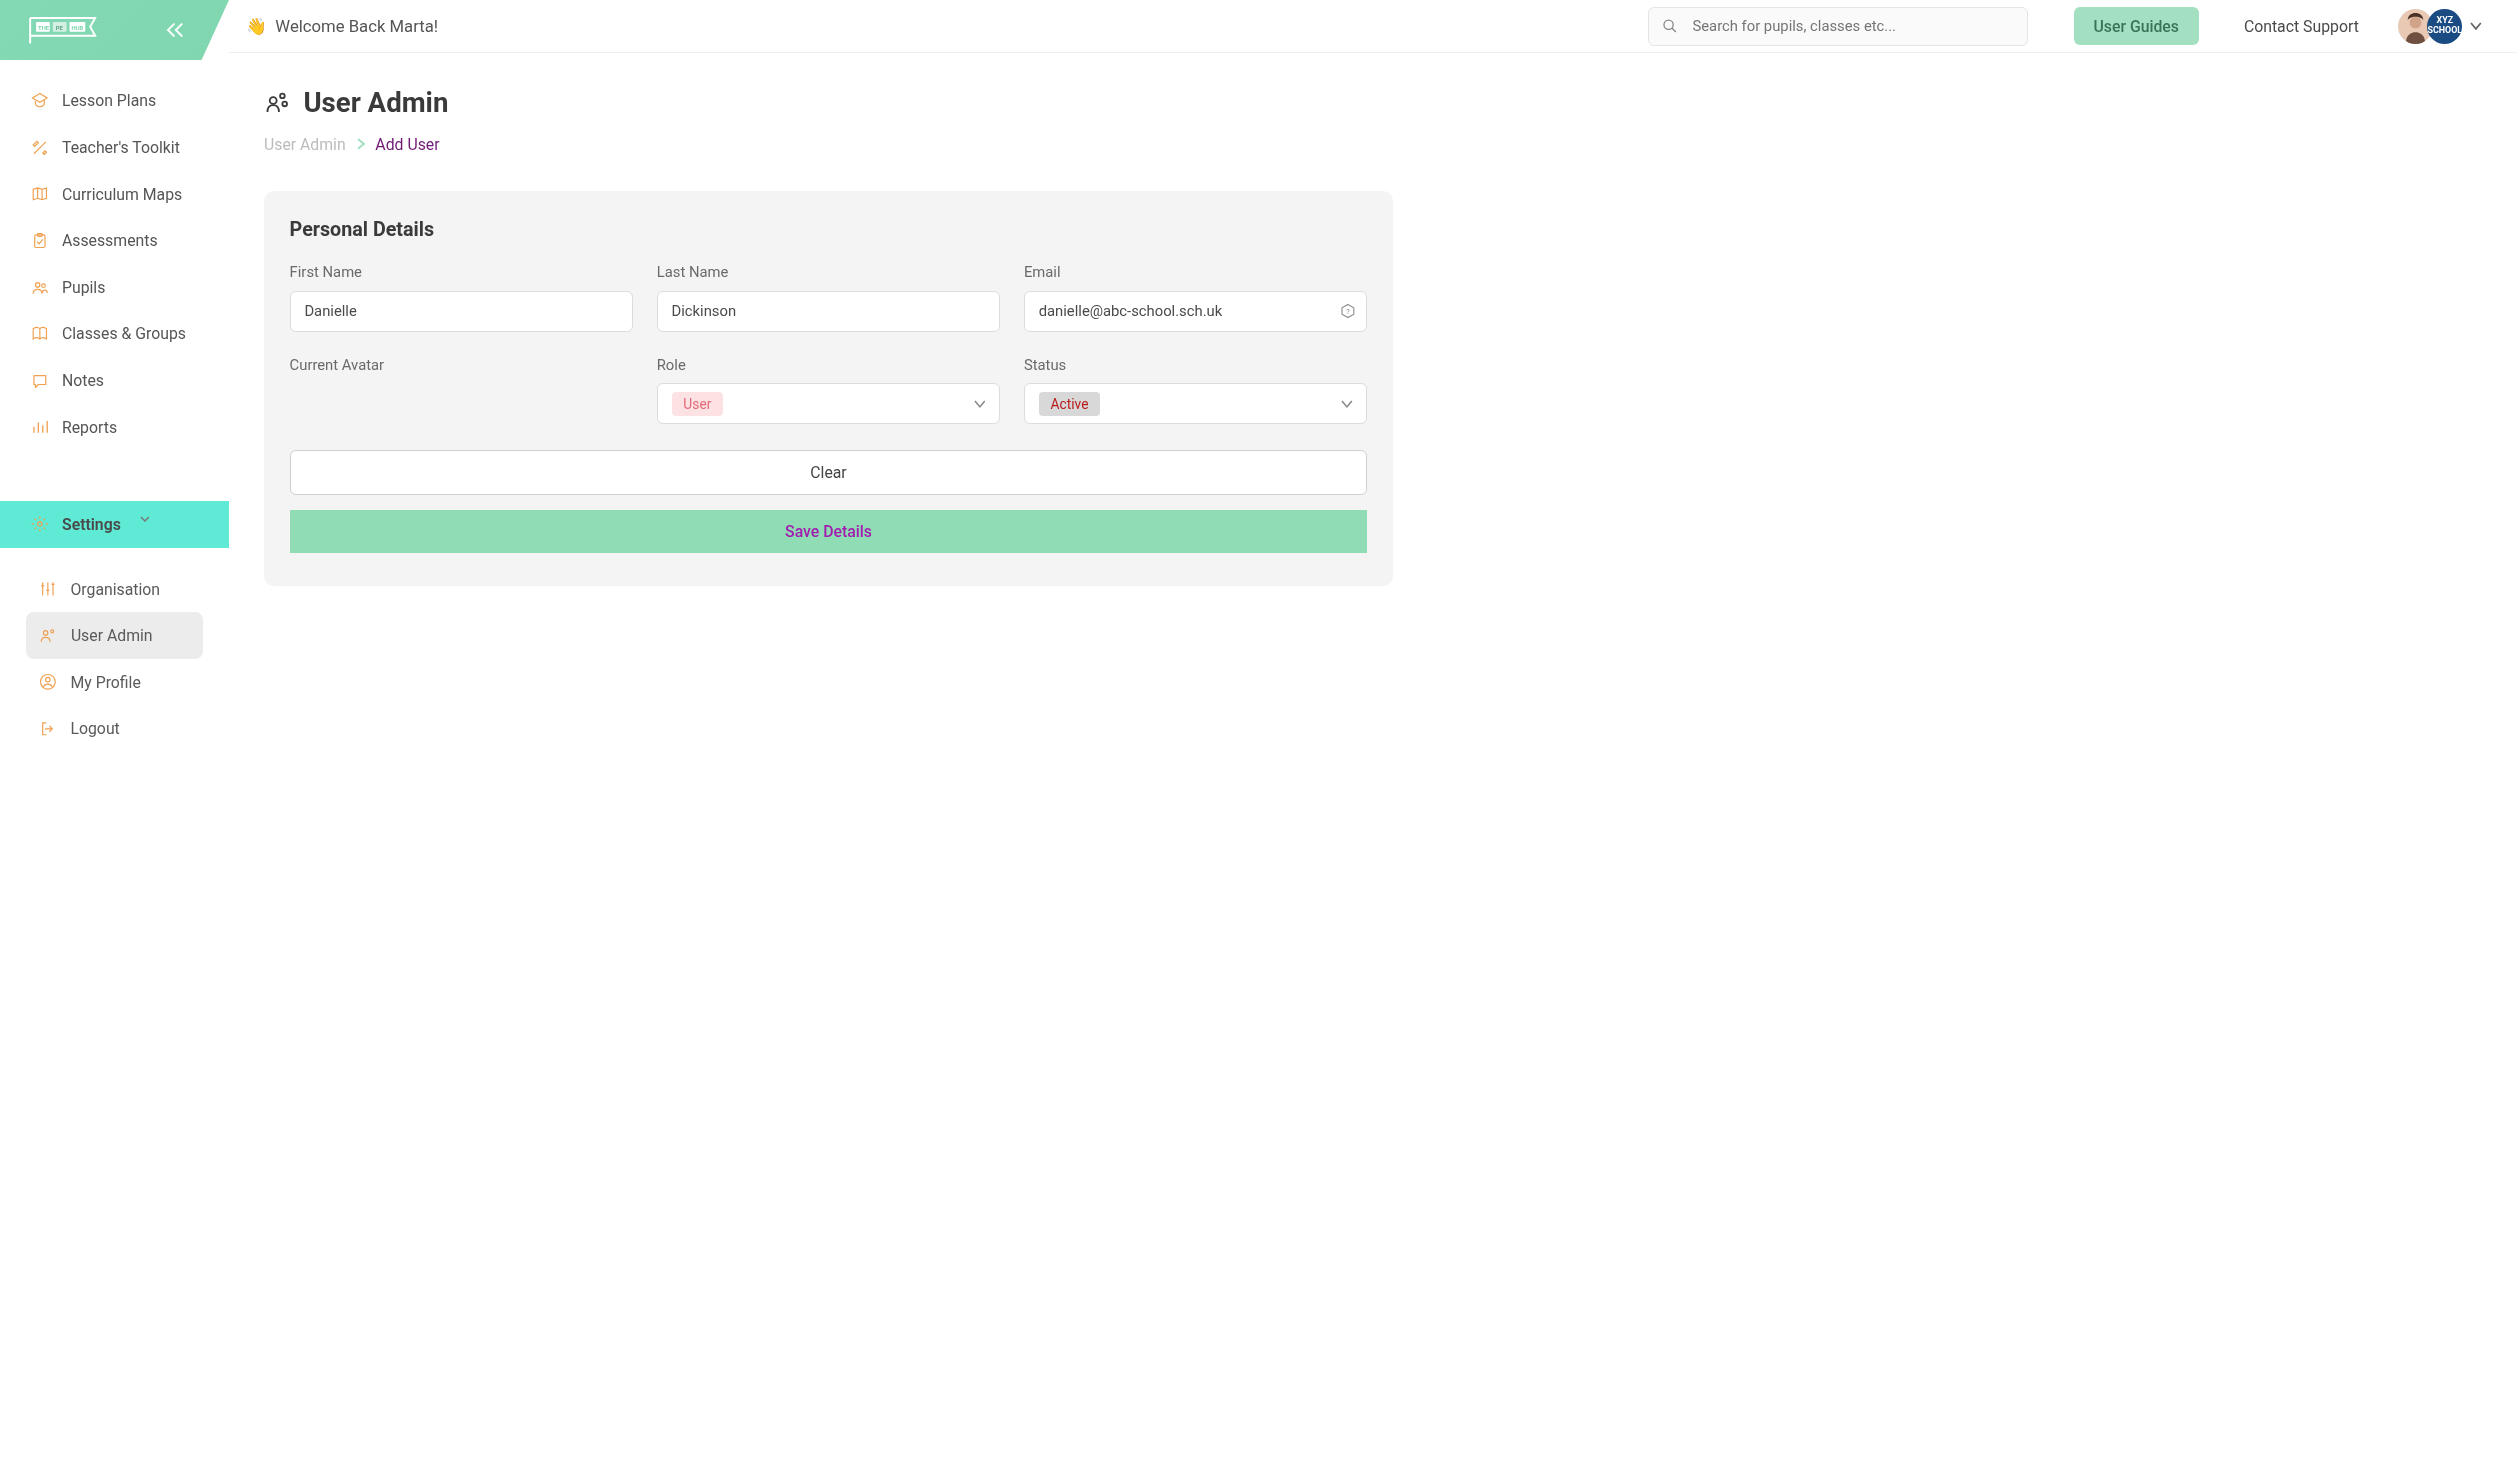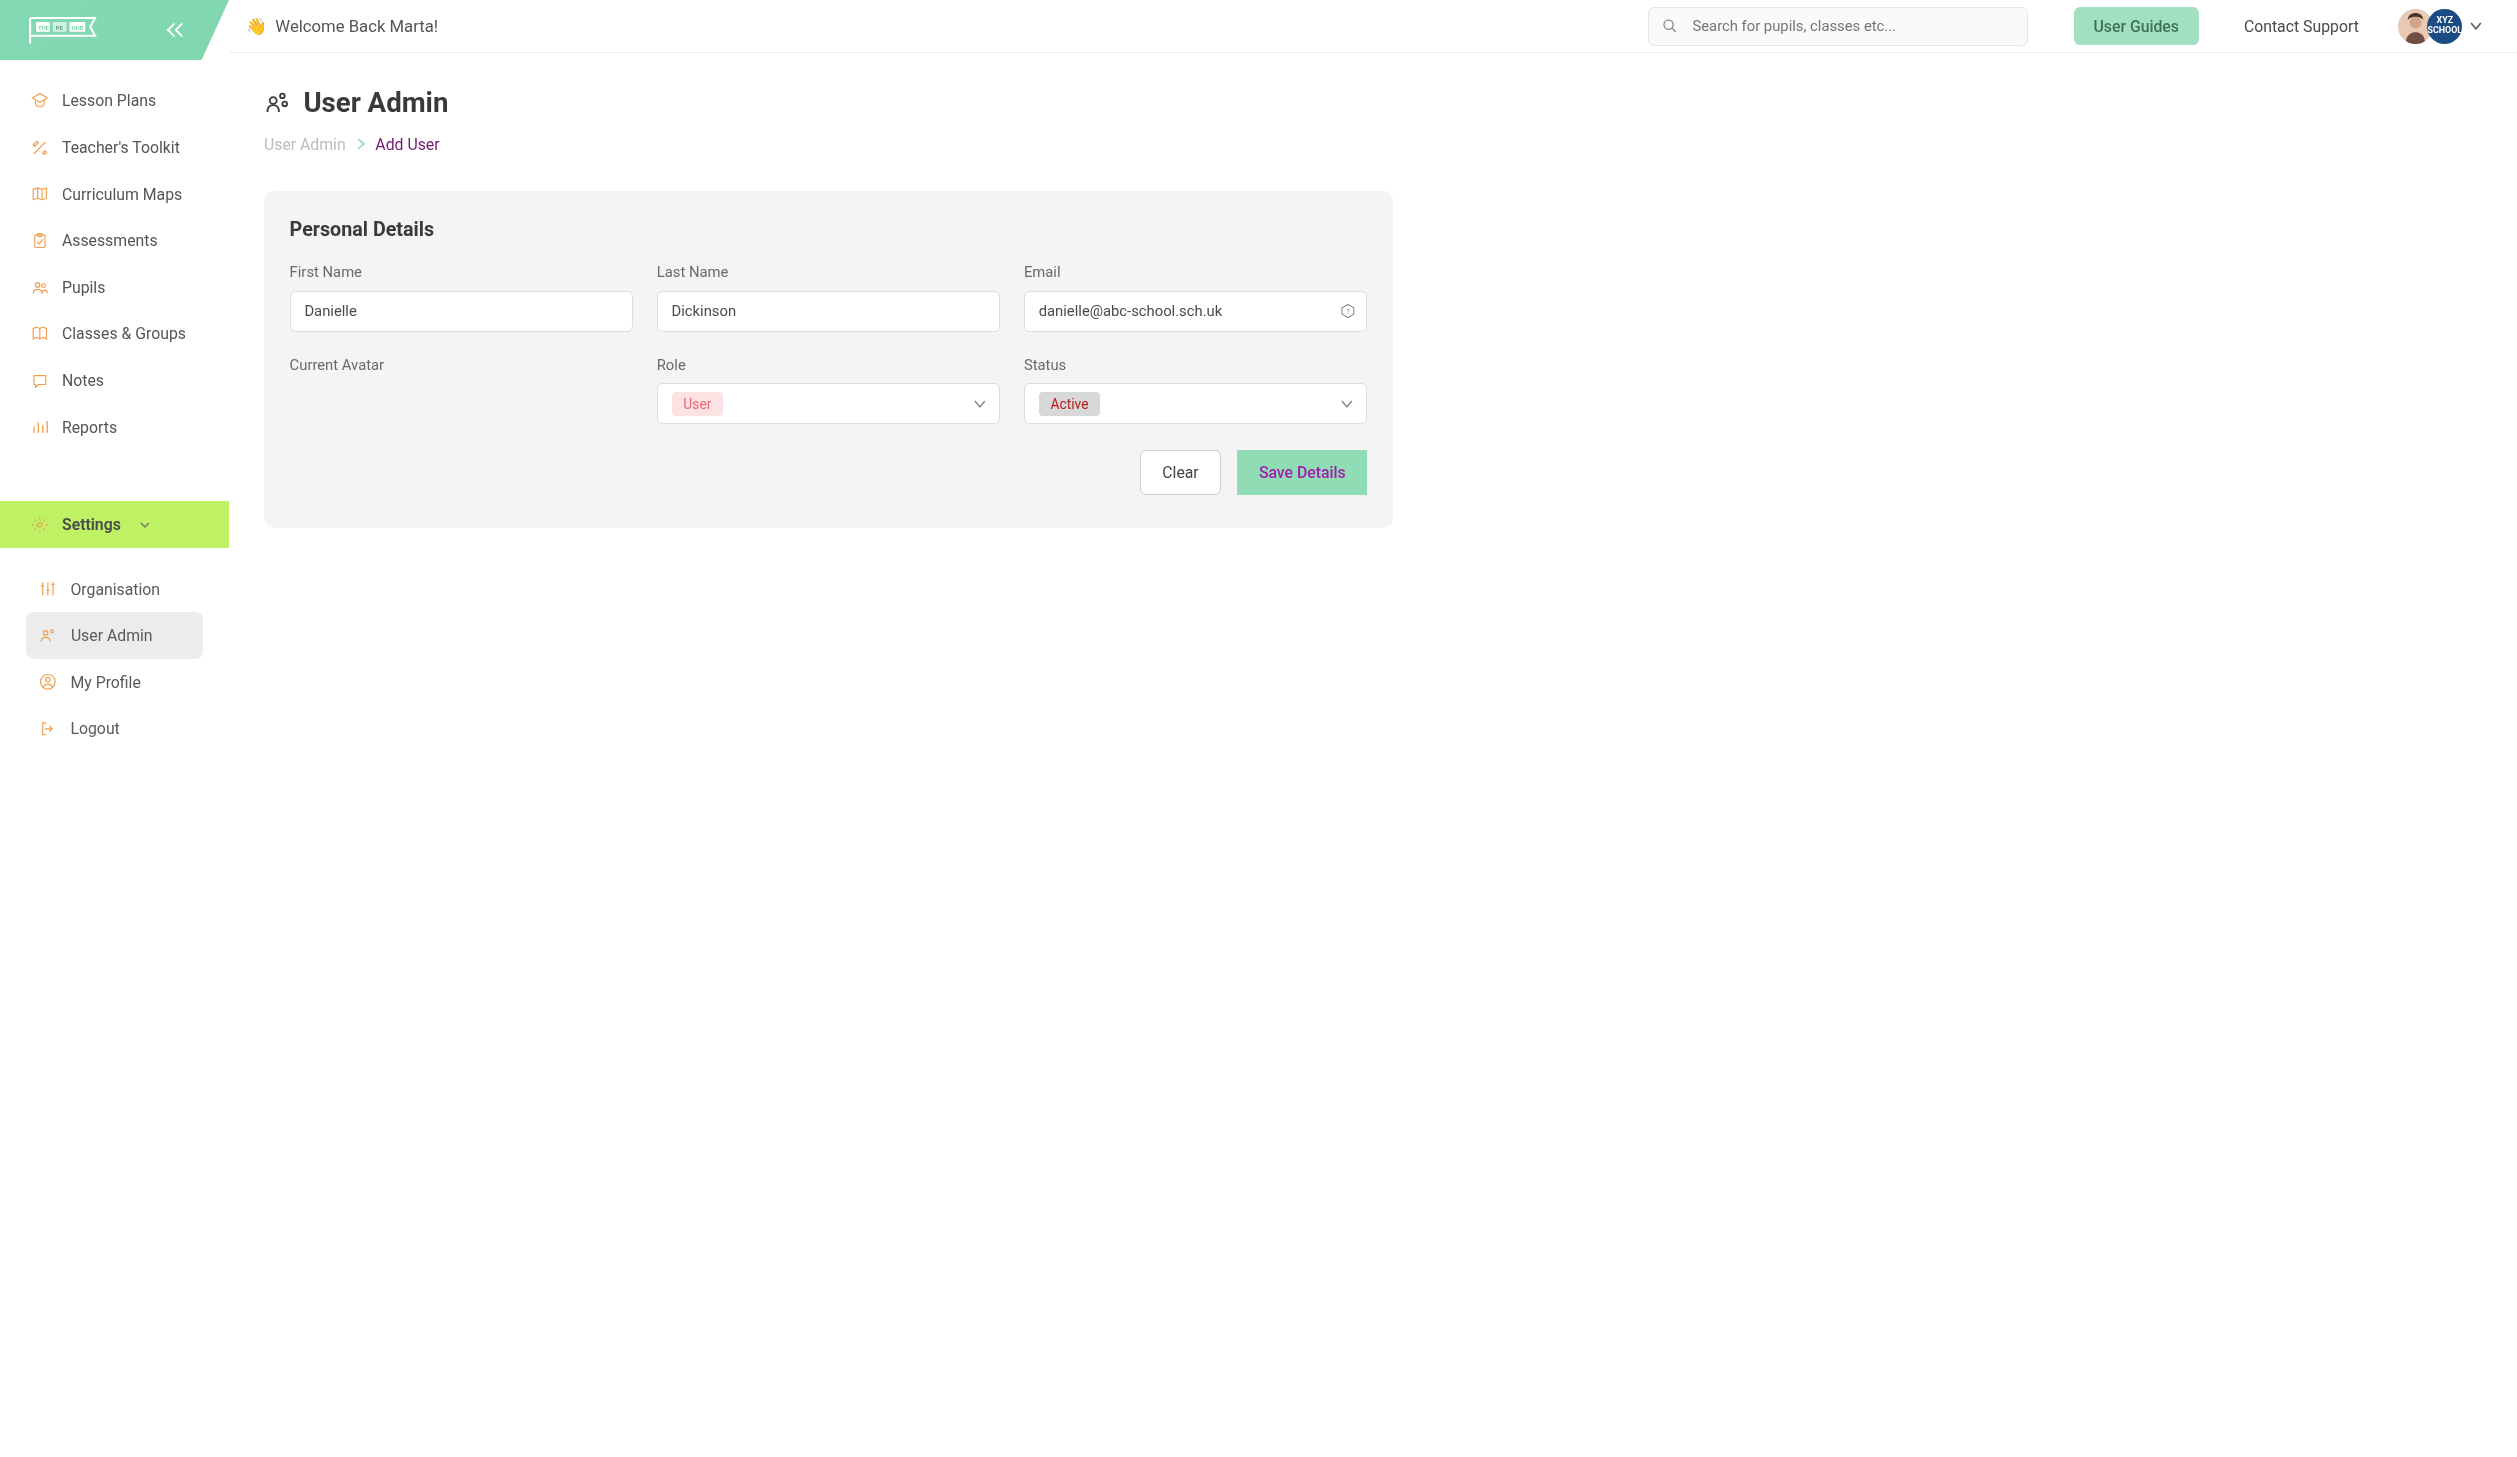--- a/index.html
+++ b/index.html
@@ -76,23 +76,22 @@
       justify-content: center;
       flex-shrink: 0;
     }
 
     .nav-section {
       margin-top: 51px;
     }
 
     .nav-settings {
       display: flex;
-      align-items: center;
       padding: 13.8px 0 13.8px 30.5px;
-      background: #bef264;
+      background: #5eead4;
       font-weight: 600;
       gap: 13.8px;
       cursor: pointer;
     }
 
     .nav-settings .icon {
       width: 17.7px;
       height: 17.7px;
       color: #f0a050;
       display: inline-flex;
@@ -401,20 +400,21 @@
     .chev-down-small {
       color: #888;
       font-size: 11.8px;
     }
 
     .panel-actions {
       display: flex;
       justify-content: flex-end;
       gap: 15.8px;
       margin-top: 25.6px;
+      flex-direction: column;
     }
 
     .btn-primary {
       background: #90dcb5;
       border: none;
       border-radius: 0;
       padding: 11.8px 21.7px;
       font-size: 15.8px;
       font-weight: 500;
       color: #a21caf;

